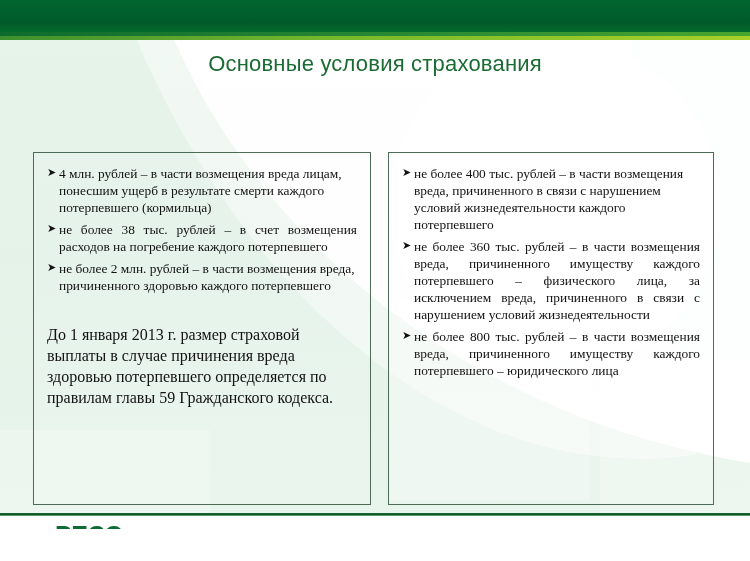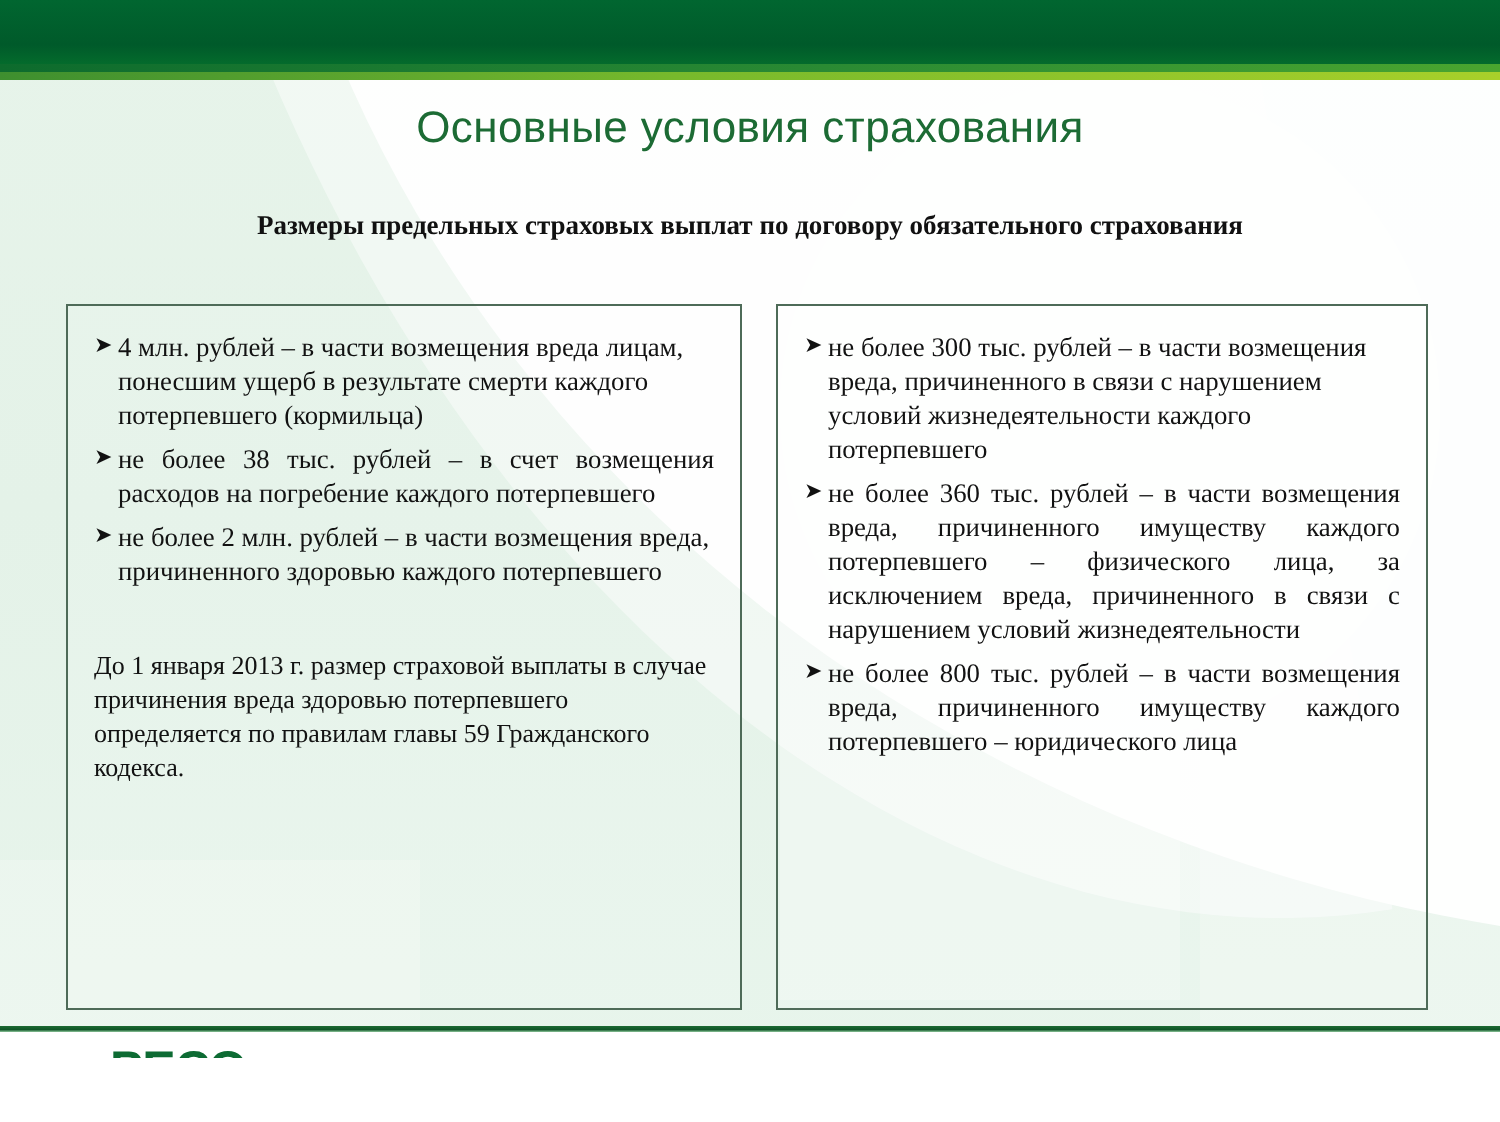--- a/index.html
+++ b/index.html
@@ -141,21 +141,21 @@
     font-size: 11px;
     line-height: 1.45;
     color: #111111;
   }
   .bullet-text {
     flex: 1 1 auto;
   }
   .just { text-align: justify; text-align-last: left; }
 
   .para {
-    font-size: 13px;
+    font-size: 16px;
     line-height: 1.3;
     color: #121212;
     margin: 0;
   }
   .gap-lg  { height: 26px; }
   .gap-xl  { height: 34px; }
 
   
   .footer-rule {
     position: absolute;
@@ -220,21 +220,20 @@
   <div class="bg-block-2"></div>
   <div class="bg-block-3"></div>
   <div class="bg-swoosh-a"></div>
   <div class="bg-swoosh-b"></div>
 
   <div class="header-band"></div>
   <div class="header-stripe-dark"></div>
   <div class="header-stripe-lime"></div>
 
   <div class="slide-title">Основные условия страхования</div>
-  <div class="subtitle">Размеры предельных страховых выплат по договору обязательного страхования</div>
 
   <div class="box box-left">
 
     <div class="bullet-item">
       <span class="bullet-mark">➤</span>
       <span class="bullet-text">4 млн. рублей – в части возмещения вреда лицам, понесшим ущерб в результате смерти каждого потерпевшего (кормильца)</span>
     </div>
 
     <div class="bullet-item">
       <span class="bullet-mark">➤</span>
@@ -251,21 +250,21 @@
     <p class="para">До 1 января 2013 г. размер страховой выплаты в случае причинения вреда здоровью потерпевшего определяется по правилам главы 59 Гражданского кодекса.</p>
 
     <div class="gap-xl"></div>
 
   </div>
 
   <div class="box box-right">
 
     <div class="bullet-item">
       <span class="bullet-mark">➤</span>
-      <span class="bullet-text">не более 300 тыс. рублей – в части возмещения вреда, причиненного в связи с нарушением условий жизнедеятельности каждого потерпевшего</span>
+      <span class="bullet-text">не более 400 тыс. рублей – в части возмещения вреда, причиненного в связи с нарушением условий жизнедеятельности каждого потерпевшего</span>
     </div>
 
     <div class="bullet-item">
       <span class="bullet-mark">➤</span>
       <span class="bullet-text just">не более 360 тыс. рублей – в части возмещения вреда, причиненного имуществу каждого потерпевшего – физического лица, за исключением вреда, причиненного в связи с нарушением условий жизнедеятельности</span>
     </div>
 
     <div class="bullet-item">
       <span class="bullet-mark">➤</span>
       <span class="bullet-text just">не более 800 тыс. рублей – в части возмещения вреда, причиненного имуществу каждого потерпевшего – юридического лица</span>

